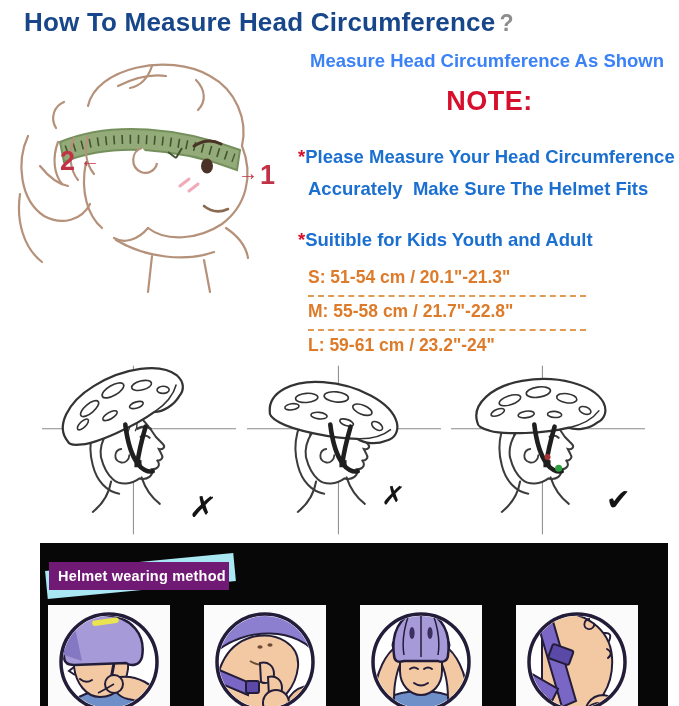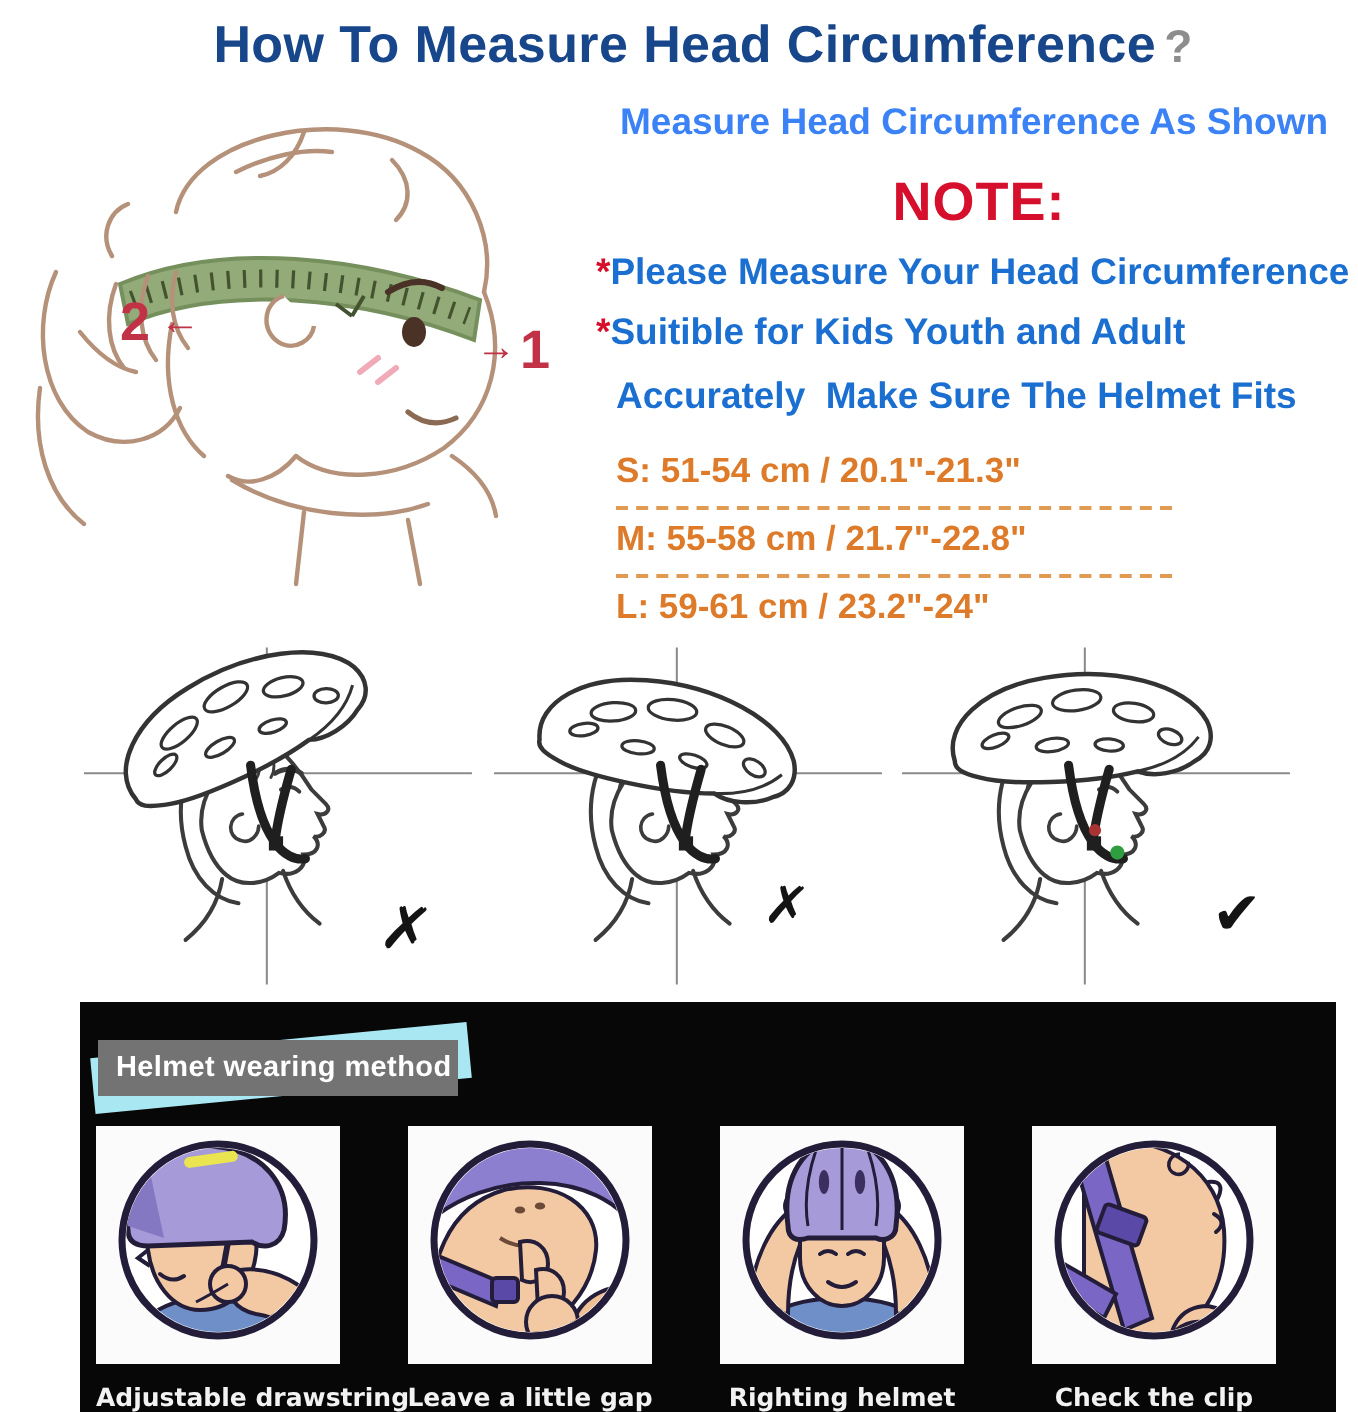--- a/index.html
+++ b/index.html
@@ -1,46 +1,46 @@
 <!DOCTYPE html>
 <html><head>
 <meta charset="utf-8">
 <style>
   * { box-sizing: border-box; }
   html,body { margin:0; padding:0; }
   body {
     width:679px; height:706px; background:#ffffff; overflow:hidden; position:relative;
     font-family:"Liberation Sans", sans-serif;
   }
-  .title-row { padding:7px 0 0 24px; font-size:26px; font-weight:bold; color:#17468a; letter-spacing:0.2px;text-align:center; }
+  .title-row { padding:7px 0 0 24px; font-size:26px; font-weight:bold; color:#17468a; letter-spacing:0.2px; }
   .qmark { color:#8d8d8d; font-size:23px; font-weight:600; margin-left:4px; }
 
   .top { display:flex; margin-top:6px; }
   .illu { width:292px; height:252px; flex:none; }
   .notes { flex:1; padding-left:6px; padding-top:2px; }
   .shown { color:#3b82f6; font-weight:bold; font-size:18.5px; margin:4px 0 0 12px; }
   .note-label { color:#d60f2c; font-weight:800; font-size:27px; margin:14px 0 0 2px; letter-spacing:0.5px;text-align:center; }
-  .bline { color:#1a6fd0; font-weight:bold; font-size:18.5px; margin-top:8px; white-space:pre-wrap; }
+  .bline { color:#1a6fd0; font-weight:bold; font-size:18.5px; margin-top:29px; white-space:pre-wrap; }
   .bline .star { color:#d60f2c; }
   .bline.cont { margin-left:10px; margin-top:10px; }
   .sizes { margin:12px 0 0 10px; width:278px; color:#dd7b2a; font-size:17.5px; font-weight:600; }
   .size-row { padding:4px 0 7px 0; border-bottom:2px dashed #e09a52; }
   .size-row.last { border-bottom:none; }
 
   .fit { display:flex; justify-content:space-between; padding:0 32px 0 40px; margin-top:0; height:176px; }
   .fit-fig { position:relative; width:198px; height:174px; }
   .mark { position:absolute; font-family:"DejaVu Sans", sans-serif; font-weight:bold; color:#141414; }
   .mark.m1 { right:22px; bottom:12px; font-size:31px; transform:rotate(8deg); }
   .mark.m2 { right:38px; bottom:26px; font-size:27px; transform:rotate(6deg); }
   .mark.m3 { right:16px; bottom:20px; font-size:30px; }
 
   .panel { position:relative; margin:4px 0 0 40px; width:628px; height:216px; background:#070707; }
   .banner { position:absolute; top:19px; left:9px; width:180px; height:28px; }
   .banner-cyan { position:absolute; left:-3px; right:-6px; top:0; bottom:0; background:#a9e7f2; transform:rotate(-5.5deg); }
-  .banner-purple { position:absolute; inset:0; background:#737373; display:flex; align-items:center; padding-left:9px;
+  .banner-purple { position:absolute; inset:0; background:#701a75; display:flex; align-items:center; padding-left:9px;
     color:#ffffff; font-weight:bold; font-size:14.5px; letter-spacing:0.2px; }
   .cards { position:absolute; left:8px; right:30px; top:62px; display:flex; justify-content:space-between; }
   .step { position:relative; width:122px; }
   .card { width:122px; height:119px; background:#fbfbfb; display:flex; align-items:center; justify-content:center; }
   .cap { position:relative; margin-top:8px; color:#f2f2f2; font-family:"DejaVu Sans", sans-serif; font-weight:bold;
     font-size:12.5px; line-height:1.4; width:168px; }
   .cap.center { left:50%; transform:translateX(-50%); text-align:center; width:160px; }
 </style>
 </head>
 <body>
@@ -132,22 +132,22 @@
       <text x="80" y="123" font-size="20">←</text>
       <text x="238" y="136" font-size="20">→</text>
       <text x="260" y="140" font-size="27">1</text>
     </g>
   </svg>
 
   <div class="notes">
     <div class="shown">Measure Head Circumference As Shown</div>
     <div class="note-label">NOTE:</div>
     <div class="bline"><span class="star">*</span><span>Please Measure Your Head Circumference</span></div>
+    <div class="bline cont">Accurately  Make Sure The Helmet Fits</div>
     <div class="bline"><span class="star">*</span><span>Suitible for Kids Youth and Adult</span></div>
-    <div class="bline cont">Accurately  Make Sure The Helmet Fits</div>
     <div class="sizes">
       <div class="size-row">S: 51-54 cm / 20.1"-21.3"</div>
       <div class="size-row">M: 55-58 cm / 21.7"-22.8"</div>
       <div class="size-row last">L: 59-61 cm / 23.2"-24"</div>
     </div>
   </div>
 </div>
 
 <div class="fit">
   <div class="fit-fig">

